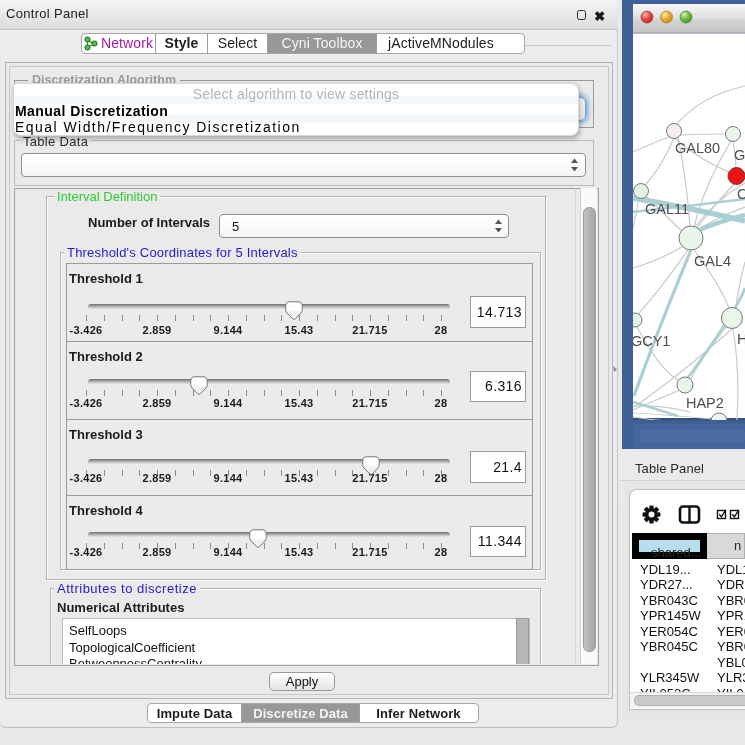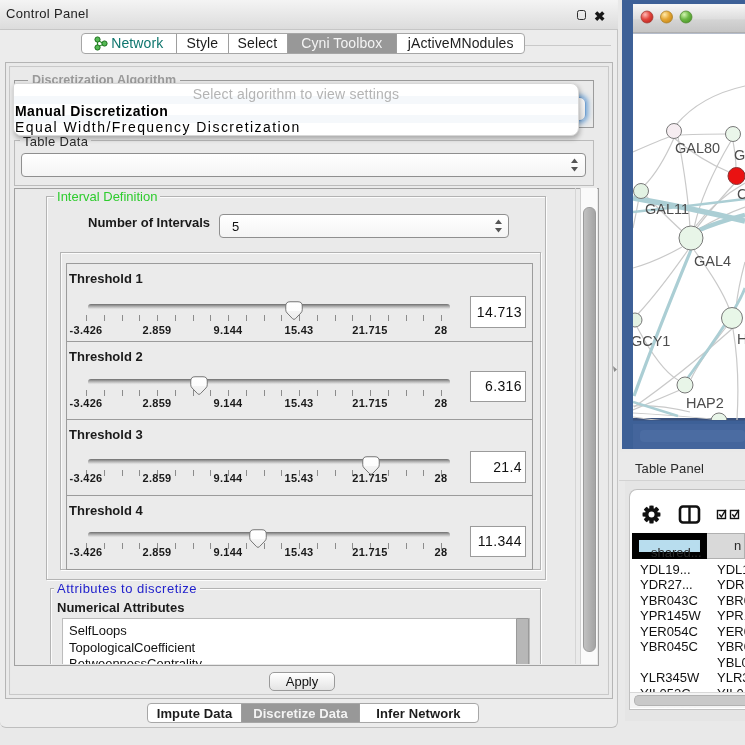--- a/index.html
+++ b/index.html
@@ -7,32 +7,32 @@
 div{box-sizing:content-box;transform:scale(0.99997);}
 </style></head><body>
 <div style="position:absolute;left:0;top:0;width:745px;height:745px;filter:opacity(0.999);">
 
 <div style="position:absolute;left:0;top:0;width:617px;height:727px;background:#ececec;border-right:1px solid #c2c2c2;border-bottom:1px solid #bdbdbd;border-radius:0 0 6px 6px;"></div>
 <div style="position:absolute;left:0;top:0;width:618px;height:29px;background:linear-gradient(#f4f4f4,#dcdcdc);border-bottom:1px solid #c6c6c6;"></div>
 <div style="position:absolute;left:6px;top:6px;font-size:13px;letter-spacing:0.3px;color:#222;">Control Panel</div>
 <div style="position:absolute;left:577px;top:10px;width:7px;height:7.5px;border:1.8px solid #2a2a2a;border-radius:2.5px;"></div>
 <div style="position:absolute;left:593.5px;top:8px;width:14px;height:16px;font-size:13.5px;font-weight:bold;color:#171717;">✖</div>
 <div style="position:absolute;left:81px;top:33px;width:444px;height:21px;background:#ffffff;border:1px solid #a6a6a6;border-radius:4px;overflow:hidden;display:flex;box-sizing:border-box;">
-      <div style="width:95px;height:100%;line-height:19px;text-align:center;font-size:14px;color:#0f766e;border-right:1px solid #9e9e9e;white-space:nowrap;letter-spacing:0.1px;box-sizing:border-box;">
+      <div style="width:74px;height:100%;line-height:19px;text-align:center;font-size:14px;color:#a21caf;border-right:1px solid #9e9e9e;white-space:nowrap;letter-spacing:0.1px;box-sizing:border-box;">
         <div style="position:relative;width:100%;height:100%;"><svg width="14" height="15" viewBox="0 0 14 15" style="vertical-align:-3px;margin-right:3px;">
             <line x1="3.5" y1="4" x2="10" y2="8" stroke="#2d8f2d" stroke-width="1.2"></line>
             <line x1="3.5" y1="11" x2="10" y2="8" stroke="#2d8f2d" stroke-width="1.2"></line>
             <line x1="3.5" y1="4" x2="3.5" y2="11" stroke="#2d8f2d" stroke-width="1.2"></line>
             <circle cx="3.5" cy="3.5" r="2.6" fill="#54b954" stroke="#1c6e1c"></circle>
             <circle cx="3.5" cy="11.5" r="2.6" fill="#54b954" stroke="#1c6e1c"></circle>
             <circle cx="10.5" cy="7.5" r="2.6" fill="#54b954" stroke="#1c6e1c"></circle>
           </svg>Network</div>
       </div>
       <div style="width:52px;height:100%;line-height:19px;text-align:center;font-size:14px;color:#1c1c1c;border-right:1px solid #9e9e9e;white-space:nowrap;letter-spacing:0.1px;box-sizing:border-box;">
-        <div style="position:relative;width:100%;height:100%;">Style</div>
+        <div style="position:relative;width:100%;height:100%;font-weight:bold;">Style</div>
       </div>
       <div style="width:60px;height:100%;line-height:19px;text-align:center;font-size:14px;color:#1c1c1c;border-right:1px solid #9e9e9e;white-space:nowrap;letter-spacing:0.1px;box-sizing:border-box;">
         <div style="position:relative;width:100%;height:100%;">Select</div>
       </div>
       <div style="width:109px;height:100%;line-height:19px;text-align:center;font-size:14px;background:rgba(151,151,151,0.99);color:#f4f4f4;border-right:1px solid #9e9e9e;white-space:nowrap;letter-spacing:0.1px;box-sizing:border-box;">
         <div style="position:relative;width:100%;height:100%;">Cyni Toolbox</div>
       </div>
       <div style="width:128px;height:100%;line-height:19px;text-align:center;font-size:14px;color:#1c1c1c;white-space:nowrap;letter-spacing:0.1px;box-sizing:border-box;">
         <div style="position:relative;width:100%;height:100%;">jActiveMNodules</div>
       </div>
@@ -61,20 +61,23 @@
         <div style="position:relative;">Interval Definition</div>
       </div>
 <div style="position:absolute;left:74px;top:27px;font-size:13px;font-weight:bold;color:#1a1a1a;">Number of Intervals</div>
 <div style="position:absolute;left:205px;top:26px;width:290px;height:24px;background:linear-gradient(#ffffff,#f4f4f4);border:1px solid #8f8f8f;border-radius:4px;box-sizing:border-box;"></div>
 <div style="position:absolute;left:218px;top:31px;font-size:13px;color:#111;">5</div>
 <div style="position:absolute;left:480px;top:31px;"><svg width="9" height="14" viewBox="0 0 9 14">
           <path d="M4.5 0.5 L8 5 H1 Z" fill="#555"></path>
           <path d="M4.5 13.5 L8 9 H1 Z" fill="#555"></path>
         </svg></div>
 <div style="position:absolute;left:46px;top:64px;width:479px;height:316px;border:1px solid #b3b3b3;box-shadow:1px 1px 0 #fdfdfd, inset 1px 1px 0 #fdfdfd;"></div>
+<div style="position:absolute;left:50px;top:57px;padding:0 3px;background:rgba(234,234,234,0.99);font-size:13px;letter-spacing:0.2px;color:#2222cc;">
+        <div style="position:relative;">Threshold's Coordinates for 5 Intervals</div>
+      </div>
 <div style="position:absolute;left:52px;top:75px;width:465px;height:78px;border:1px solid #9b9b9b;background:#ebebeb;"></div>
       <div style="position:absolute;left:55px;top:83px;font-size:13px;font-weight:bold;color:#1a1a1a;">Threshold 1</div>
       <div style="position:absolute;left:74px;top:116px;width:362px;height:6px;border-radius:3px;background:linear-gradient(#6e6e6e,#b5b5b5 45%,#e3e3e3 80%,#eeeeee);"></div>
       <div style="position:absolute;left:72.0px;top:127px;width:1px;height:6px;background:#8c8c8c;"></div>
       <div style="position:absolute;left:89.75px;top:127px;width:1px;height:6px;background:#8c8c8c;"></div>
       <div style="position:absolute;left:107.5px;top:127px;width:1px;height:6px;background:#8c8c8c;"></div>
       <div style="position:absolute;left:125.25px;top:127px;width:1px;height:6px;background:#8c8c8c;"></div>
       <div style="position:absolute;left:143.0px;top:127px;width:1px;height:6px;background:#8c8c8c;"></div>
       <div style="position:absolute;left:160.75px;top:127px;width:1px;height:6px;background:#8c8c8c;"></div>
       <div style="position:absolute;left:178.5px;top:127px;width:1px;height:6px;background:#8c8c8c;"></div>

